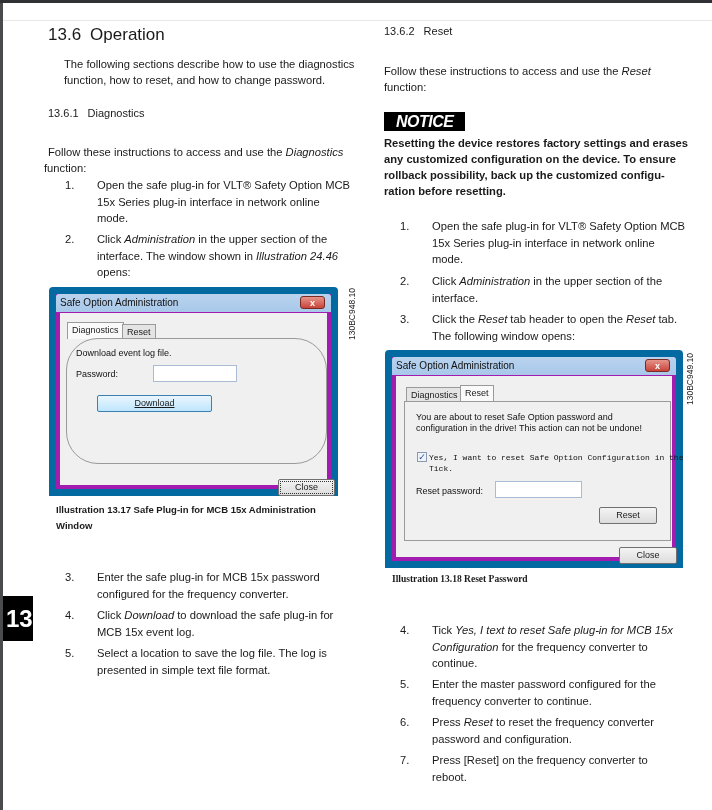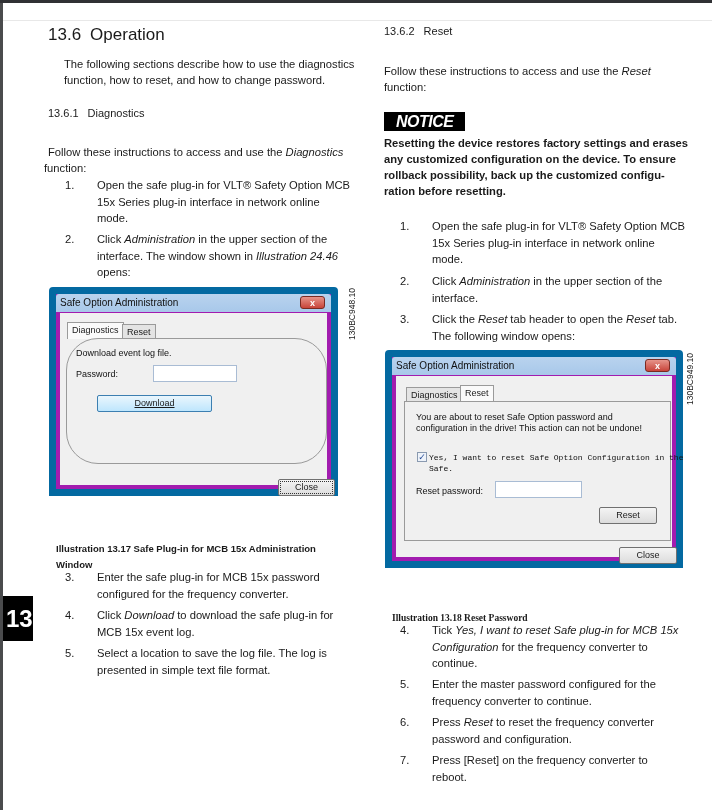--- a/index.html
+++ b/index.html
@@ -19,21 +19,21 @@
   .leftedge { position: absolute; left: 0; top: 3px; width: 3px; height: 807px; background: #4a4b4d; }
 
   .h2 { position: absolute; font-size: 17px; color: #1a1a1a; white-space: nowrap; }
   .h3 { position: absolute; font-size: 11px; color: #1a1a1a; white-space: nowrap; }
   .h2 .num, .h3 .num { margin-right: 9px; }
   .p { position: absolute; font-size: 11.2px; line-height: 16px; color:#1a1a1a; }
   .p i { font-style: italic; }
   .li { position: absolute; font-size: 11.2px; line-height: 16.5px; }
   .li .n { position: absolute; left: 0; top: 0; }
   .li .t { position: absolute; left: 32px; top: 0; }
-  .caption { position: absolute; font-size: 9.5px; font-weight: bold; line-height: 16px; margin-top: 39px; }
+  .caption { position: absolute; font-size: 9.5px; font-weight: bold; line-height: 16px; }
 
   .notice {
     position: absolute; background: #000; color: #fff; font-weight: bold; font-style: italic;
     font-size: 16px; padding: 0 12px; line-height: 19px; letter-spacing: -0.5px;
   }
   .notice-text { position: absolute; font-size: 11.2px; font-weight: bold; line-height: 16px; }
 
   .chapter-tab {
     position: absolute; left: 0; top: 593px; width: 30px; height: 45px; background: #000;
     color: #fff; font-size: 24px; font-weight: bold; line-height: 45px; text-align: left;
@@ -215,37 +215,37 @@
       <div class="tab" style="left:10px; top:11px;">Diagnostics</div>
       <div class="tab active" style="left:64px; top:9px;">Reset</div>
       <div class="tab-panel" style="left:8px; top:25px; width:267px; height:140px;">
         <div class="lbl" style="left:11px; top:10px; white-space:nowrap;">
           <span>You are about to reset Safe Option password and</span><br>
           <span>configuration in the drive! This action can not be undone!</span>
         </div>
         <div class="chk" style="left:12px; top:50px;">✓</div>
         <div class="lbl" style="left:24px; top:50px; white-space:nowrap; font-family:Liberation Mono, monospace; font-size:8px;">
           <span>Yes, I want to reset Safe Option Configuration in the</span><br>
-          <span>Safe.</span>
+          <span>Tick.</span>
         </div>
         <div class="lbl" style="left:11px; top:84px;">Reset password:</div>
         <div class="input" style="left:90px; top:79px; width:87px;"></div>
         <div class="btn" style="left:194px; top:105px; width:58px;">Reset</div>
       </div>
       <div class="btn" style="left:223px; top:171px; width:58px;">Close</div>
     </div>
   </div>
   <div class="code" style="left:682px; top:350px;">130BC949.10</div>
 
   <div class="caption" style="left:389px; top:568px; white-space:nowrap;font-family:Liberation Serif, serif;">Illustration 13.18 Reset Password</div>
 
   <div class="li" style="left:397px; top:619px; width:300px; height:50px;">
     <span class="n">4.</span>
     <span class="t" style="white-space:nowrap">
-      <span>Tick </span><i>Yes, I want to reset Safe plug-in for MCB 15x</i><br>
+      <span>Tick </span><i>Yes, I text to reset Safe plug-in for MCB 15x</i><br>
       <i>Configuration</i><span> for the frequency converter to</span><br>
       <span>continue.</span>
     </span>
   </div>
   <div class="li" style="left:397px; top:673px; width:300px; height:34px;">
     <span class="n">5.</span>
     <span class="t" style="white-space:nowrap">
       <span>Enter the master password configured for the</span><br>
       <span>frequency converter to continue.</span>
     </span>

